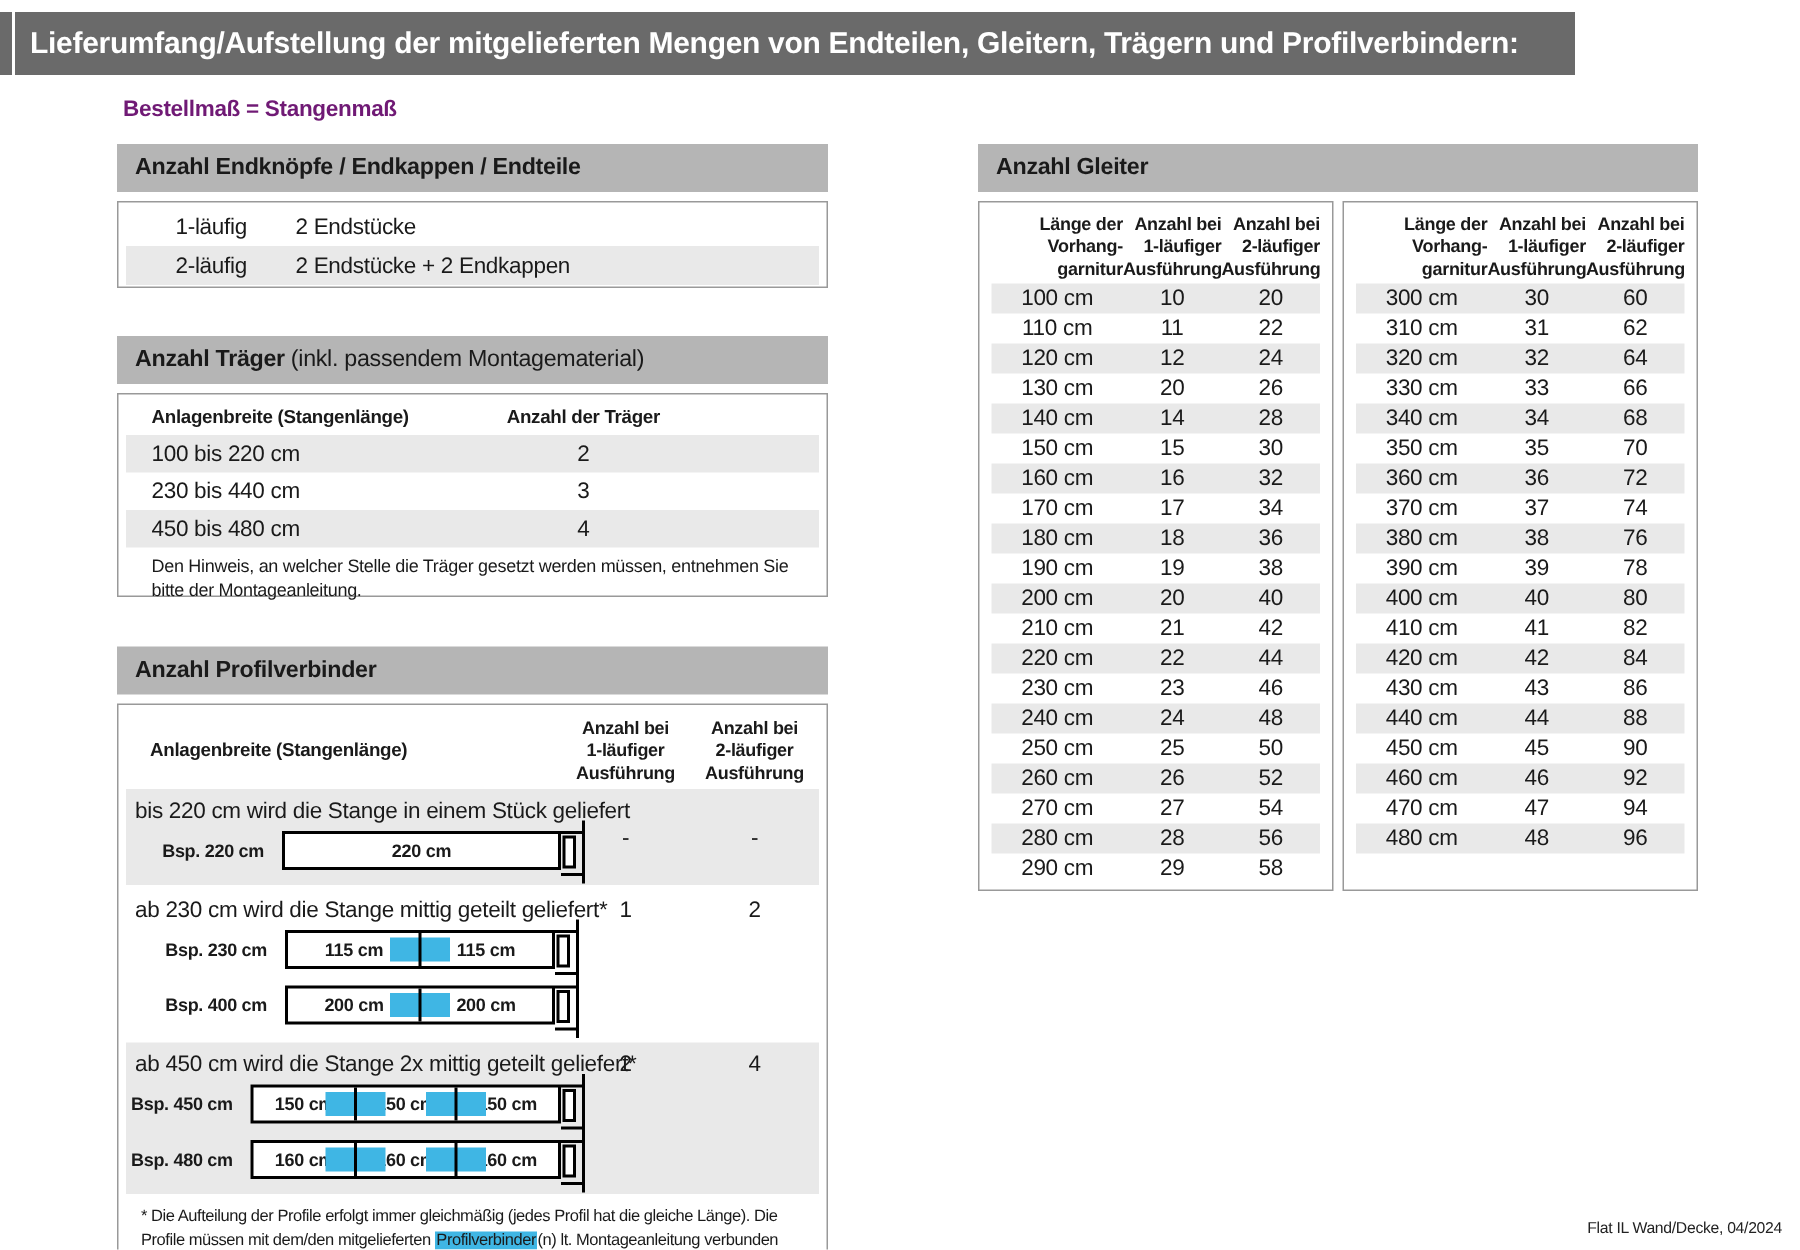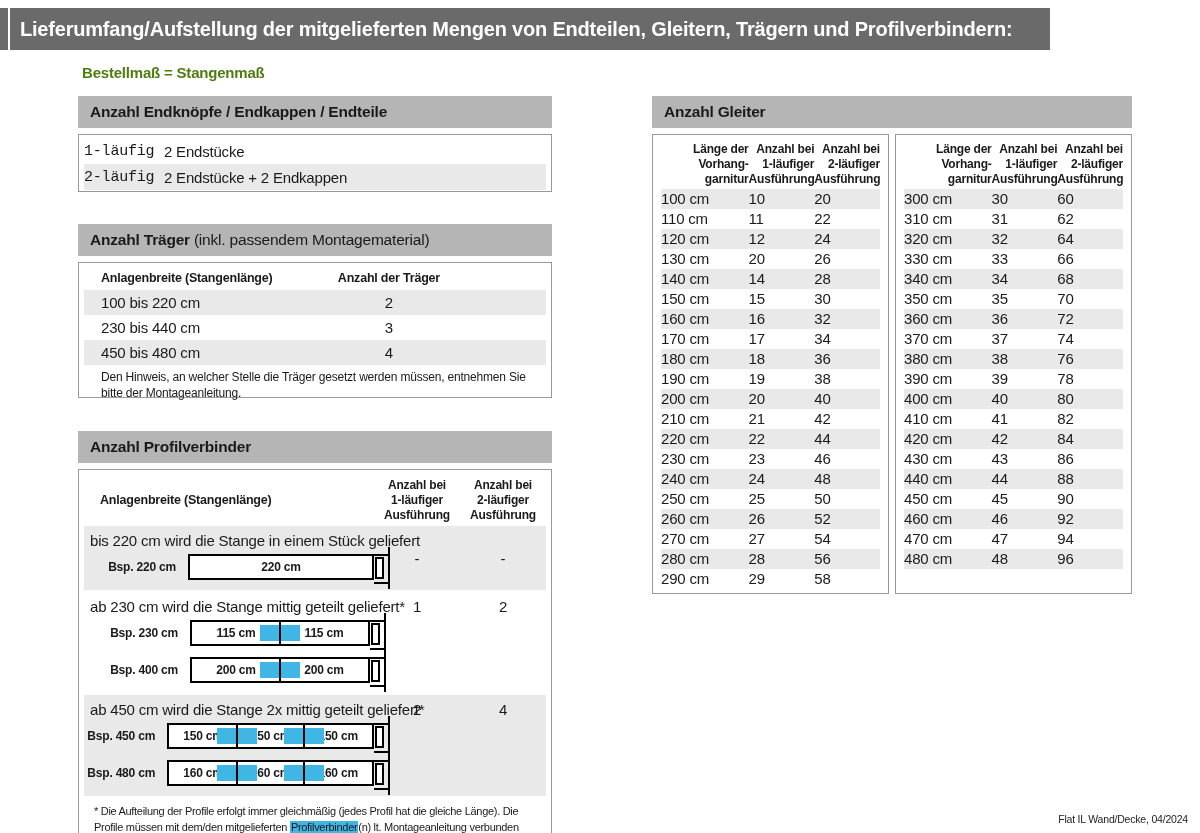--- a/index.html
+++ b/index.html
@@ -12,39 +12,39 @@
   
   .title-bar {
     position:absolute; top:8px; left:0; width:1050px; height:42px;
     background:#6a6a6a; display:flex; align-items:center;
   }
   .title-notch { position:absolute; left:8px; top:0; width:2px; height:100%; background:#fff; }
   .title-text { color:#fff; font-weight:bold; font-size:20px; padding-left:20px; white-space:nowrap; }
 
   .bestellmass {
     position:absolute; top:64px; left:82px;
-    color:#4d7c0f; font-weight:bold; font-size:15px;
+    color:#701a75; font-weight:bold; font-size:15px;
   }
 
   
   .sec-bar {
     height:32px; background:#b5b5b5; display:flex; align-items:center;
     padding-left:12px; font-size:15.5px; white-space:nowrap;
   }
   .sec-bar b { font-weight:bold; }
   .sec-bar .rest { font-weight:normal; margin-left:4px; }
   .box { border:1.5px solid #999; background:#fff; }
 
   
   .left-col { position:absolute; left:78px; top:96px; width:474px; }
 
   .box-end { margin-top:6px; height:58px; padding:3px 5px; }
   .e-row { display:flex; align-items:center; height:26px; font-size:15px; }
   .e-row:nth-child(even) { background:#e9e9e9; }
-  .e-label { width:80px; margin-left:0;font-family:Liberation Mono, monospace; }
+  .e-label { width:80px; margin-left:33px; }
 
   .sec-traeger { margin-top:32px; }
   .box-traeger { margin-top:6px; height:136px; padding:3px 5px; }
   .t-grid { display:grid; grid-template-columns:52% 28% 20%; align-items:center; }
   .t-head { height:24px; font-weight:bold; font-size:12.5px; }
   .t-head span:first-child { padding-left:17px; }
   .t-head span:nth-child(2) { text-align:center; }
   .t-row { height:25px; font-size:15px; }
   .t-row span:first-child { padding-left:17px; }
   .t-row span:nth-child(2) { text-align:center; }
@@ -79,21 +79,21 @@
   .right-col { position:absolute; left:652px; top:96px; width:480px; }
   .g-boxes { margin-top:6px; display:flex; gap:6px; }
   .gbox { width:237px; height:460px; padding:4px 0; }
   .g-head {
     display:grid; grid-template-columns:40% 30% 30%; height:50px;
     align-items:center; text-align:right; padding:0 8px;
   }
   .g-head span { white-space:pre-line; font-weight:bold; font-size:12px; line-height:1.25; }
   .g-row {
     display:grid; grid-template-columns:40% 30% 30%; height:20px;
-    align-items:center; text-align:left; font-size:15px; line-height:20px;
+    align-items:center; text-align:center; font-size:15px; line-height:20px;
     margin:0 8px;
   }
   .g-rows .g-row:nth-child(odd) { background:#e9e9e9; }
 
   .page-footer { position:absolute; right:12px; top:813px; font-size:10.5px; color:#222; }
 </style>
 </head>
 <body>
 
 <div class="title-bar">

